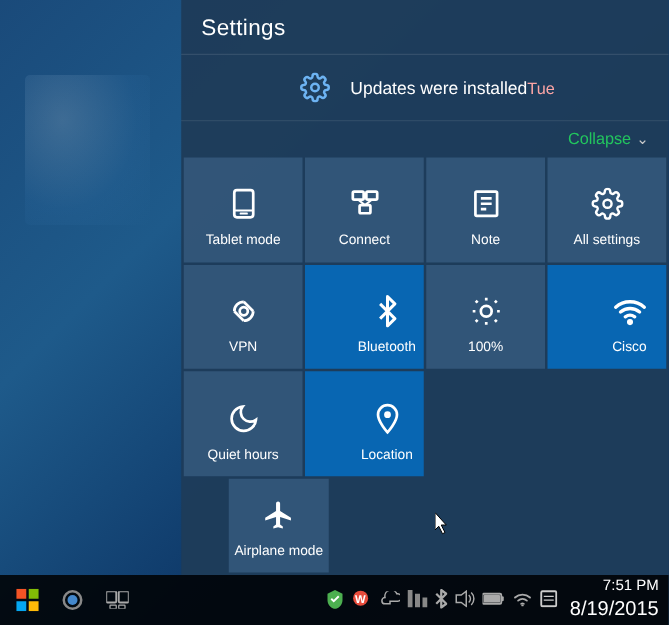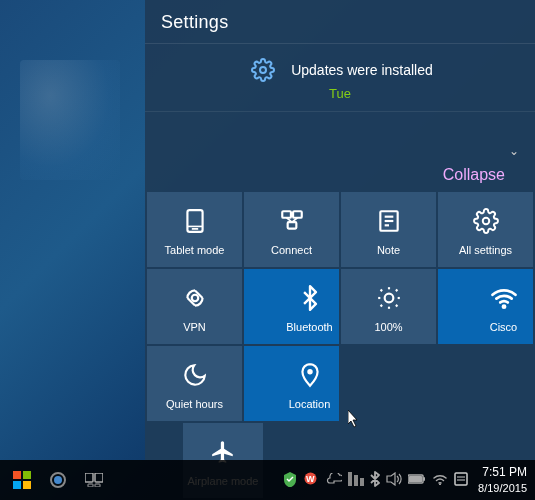--- a/index.html
+++ b/index.html
@@ -58,21 +58,20 @@
       letter-spacing: 0.3px;
     }
 
     
     .notification-area {
       padding: 10px 24px;
       display: flex;
       align-items: center;
       justify-content: center;
       border-bottom: 1px solid rgba(255,255,255,0.08);
-      flex-direction: column;
     }
 
     .notification-content {
       display: flex;
       align-items: center;
       gap: 12px;
     }
 
     .notification-icon {
       width: 32px;
@@ -84,38 +83,37 @@
       font-size: 20px;
     }
 
     .notification-text {
       color: #ffffff;
       font-size: 14px;
       font-weight: 400;
     }
 
     .notification-day {
-      color: #84cc16;
+      color: #fca5a5;
       font-size: 13px;
     }
 
     
     .collapse-bar {
       display: flex;
       justify-content: flex-end;
       align-items: center;
       padding: 6px 16px;
       cursor: pointer;
     }
 
     .collapse-text {
-      color: #f0abfc;
-      font-size: 16px;
+      color: #22c55e;
+      font-size: 13px;
       margin-right: 4px;
-      margin-top: 48px;
     }
 
     .collapse-chevron {
       color: #cccccc;
       font-size: 12px;
     }
 
     
     .quick-actions {
       display: grid;
@@ -235,21 +233,21 @@
       line-height: 1.4;
       cursor: pointer;
       margin-left: 4px;
     }
 
     .clock-time {
       font-size: 12px;
     }
 
     .clock-date {
-      font-size: 11px;
+      font-size: 16px;
     }
 
     
     .svg-icon {
       width: 24px;
       height: 24px;
     }
   </style>
 </head>
 <body>

